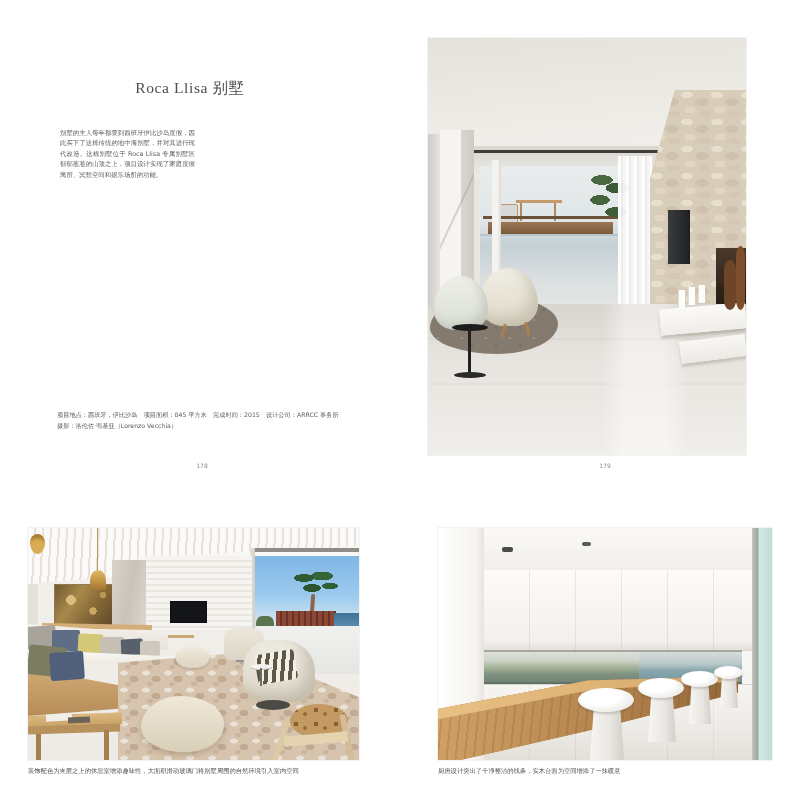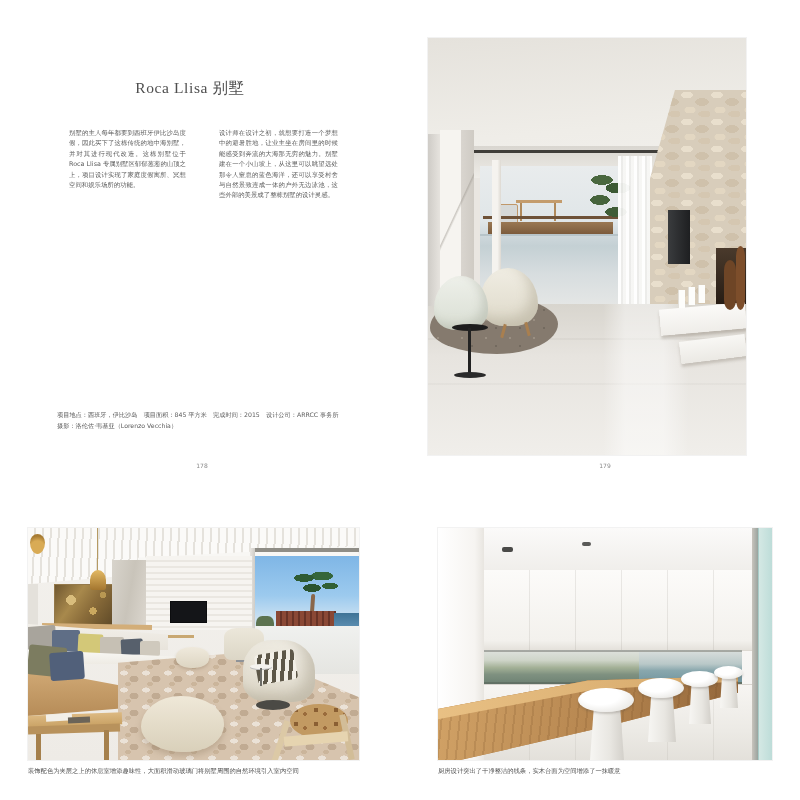--- a/index.html
+++ b/index.html
@@ -5,21 +5,21 @@
   html,body{margin:0;padding:0;width:800px;height:800px;background:#ffffff;overflow:hidden;
     font-family:"DejaVu Sans","Liberation Sans",sans-serif;}
   .spread{position:relative;width:800px;height:800px;background:#fff;}
   figure{margin:0;}
 
   
   .title{position:absolute;left:45px;top:78px;width:290px;text-align:center;
     font-family:"Liberation Serif","DejaVu Serif",serif;font-size:15.5px;font-weight:400;
     color:#4f4f4f;letter-spacing:.6px;margin:0;}
   .col{position:absolute;top:128px;color:#5b5b5b;}
-  .col p{font-size:6.4px;line-height:1.62;text-align:justify;margin:0 12px 9px;}
+  .col p{font-size:6.4px;line-height:1.62;text-align:justify;margin:0 3px 9px;}
   .col1{left:57px;width:141px;}
   .col2{left:207px;width:143px;}
   .project-info{position:absolute;left:57px;top:410px;width:300px;color:#5b5b5b;}
   .project-info p{font-size:6.2px;line-height:1.75;margin:0;}
   .pagenum{position:absolute;font-size:6px;color:#8a8a8a;text-align:center;}
   .pagenum-left{left:57px;top:462px;width:290px;}
   .pagenum-right{left:438px;top:462px;width:334px;}
   .caption{position:absolute;top:766px;font-size:6.3px;color:#4d4d4d;line-height:1.5;}
   .caption-left{left:28px;width:331px;}
   .caption-right{left:438px;width:334px;}
@@ -224,21 +224,20 @@
 <body>
 
 <div class="spread">
 
   <section>
     <h1 class="title">Roca Llisa 别墅</h1>
     <div class="col col1">
       <p>别墅的主人每年都要到西班牙伊比沙岛度假，因此买下了这栋传统的地中海别墅，并对其进行现代改造。这栋别墅位于 Roca Llisa 专属别墅区郁郁葱葱的山顶之上，项目设计实现了家庭度假寓所、冥想空间和娱乐场所的功能。</p>
     </div>
     <div class="col col2">
-      <p>设计师在设计之初，就想要打造一个梦想中的避暑胜地，让业主坐在房间里的时候能感受到奔流的大海那无穷的魅力。别墅建在一个小山坡上，从这里可以眺望远处那令人窒息的蓝色海洋，还可以享受村舍与自然景致连成一体的户外无边泳池，这些外部的美景成了整栋别墅的设计灵感。</p>
     </div>
     <div class="project-info">
       <p>项目地点：西班牙，伊比沙岛　项目面积：845 平方米　完成时间：2015　设计公司：ARRCC 事务所</p>
       <p>摄影：洛伦佐·韦基亚（Lorenzo Vecchia）</p>
     </div>
     <div class="pagenum pagenum-left">178</div>
   </section>
 
   <figure class="photo photo-a">
     <div class="pa-ceiling"></div>

